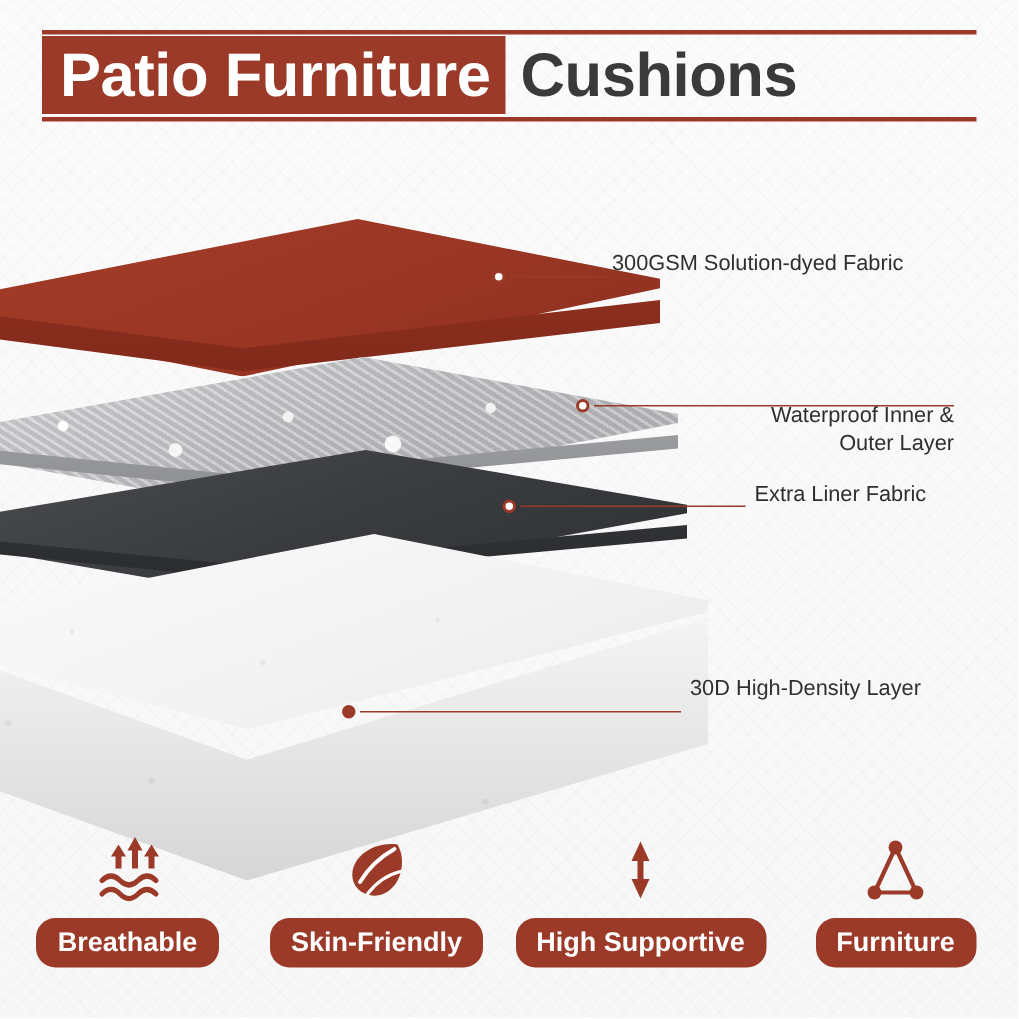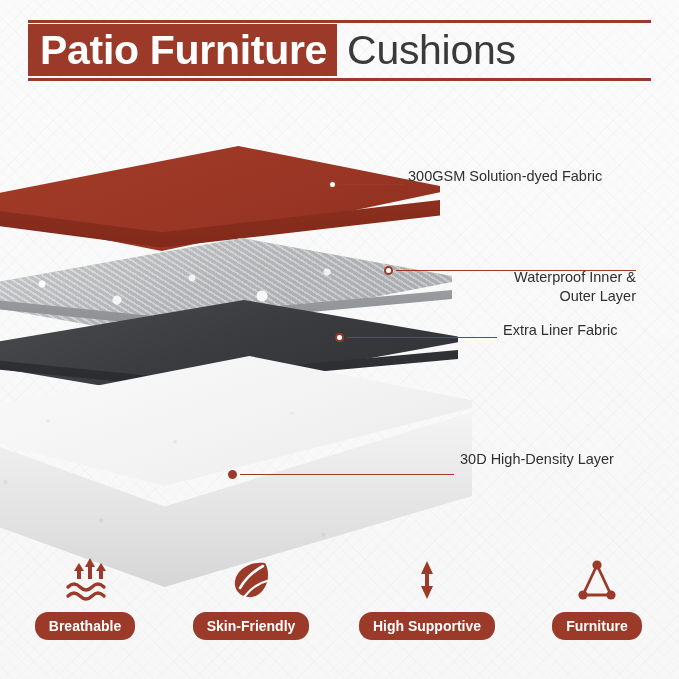--- a/index.html
+++ b/index.html
@@ -56,21 +56,21 @@
     color: #ffffff;
     font-size: 41px;
     font-weight: bold;
     line-height: 52px;
     padding: 0 10px 0 12px;
     letter-spacing: -0.3px;
   }
   .title-plain {
     color: #3a3a3a;
     font-size: 41px;
-    font-weight: normal;
+    font-weight: bold;
     line-height: 52px;
     padding-left: 10px;
     letter-spacing: -0.3px;
   }
 
   
   #diagram {
     position: absolute;
     left: 0;
     top: 88px;
@@ -243,21 +243,21 @@
   .feature .ficon {
     height: 56px;
     display: flex;
     align-items: center;
     justify-content: center;
   }
   .feature .flabel {
     margin-top: 4px;
     background: #9b3a28;
     color: #ffffff;
-    font-size: 14px;
+    font-size: 18px;
     font-weight: bold;
     border-radius: 13px;
     padding: 6px 14px;
     white-space: nowrap;
   }
 </style>
 </head>
 <body>
 
 <div id="page">

